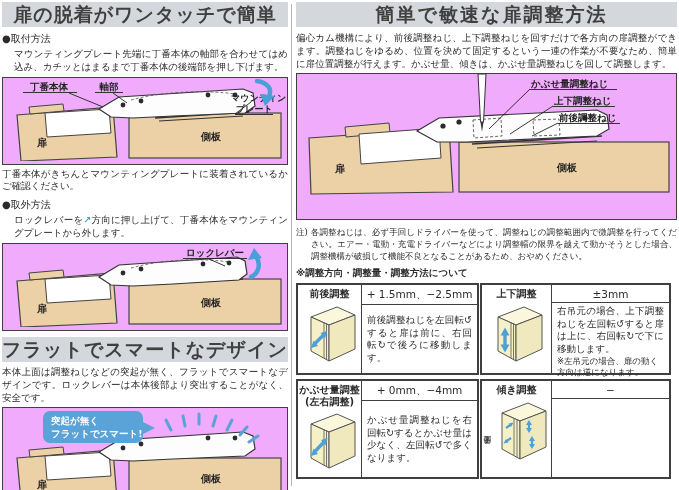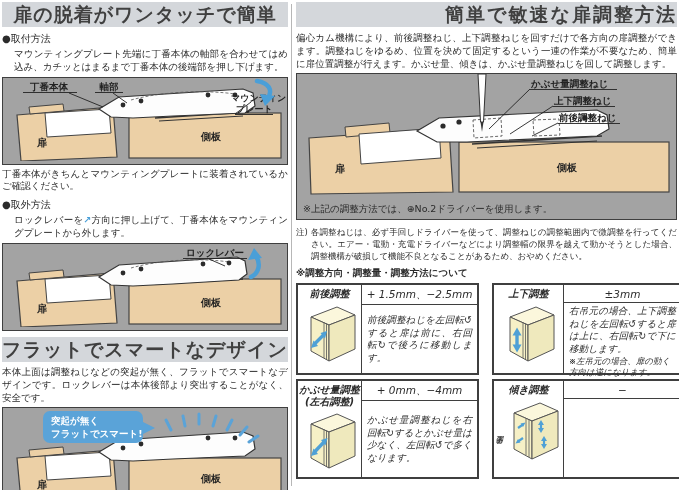--- a/index.html
+++ b/index.html
@@ -4,30 +4,30 @@
 <style>
   html,body{margin:0;padding:0;background:#fff;}
   .page{position:relative;width:679px;height:490px;background:#fff;overflow:hidden;
         font-family:"DejaVu Sans","Liberation Sans",sans-serif;color:#2b2b2b;}
   .col{position:absolute;top:0;}
   .col-left{left:2px;width:286px;}
   .col-right{left:296px;width:381px;}
   .vdiv{position:absolute;left:291px;top:4px;width:1px;height:482px;background:#b7b7b7;}
   .hdr{background:#d4d7db;color:#404040;font-weight:bold;font-size:19px;line-height:25px;
        height:25px;text-align:center;letter-spacing:1px;margin-top:2px;}
-  .hdr.leftalign{text-align:right;padding-left:10px;letter-spacing:2px;}
+  .hdr.leftalign{text-align:center;padding-left:10px;letter-spacing:2px;}
   .subhead{font-weight:normal;font-size:10px;margin:5px 0 1px 0;}
   .body{font-size:9.5px;line-height:1.35;margin:2px 0 3px 0;text-align:justify;}
   .indent{margin-left:12px;}
-  .dbox{border:1.5px solid #3f3f3f;background:#a3a3a3;position:relative;margin:2px 0 3px 0;}
+  .dbox{border:1.5px solid #3f3f3f;background:#f0abfc;position:relative;margin:2px 0 3px 0;}
   .blue-arrow{color:#4a9fd8;font-weight:bold;}
   .drv-note{position:absolute;left:6px;bottom:3px;font-size:9.5px;}
   .caution{font-size:8.5px;line-height:1.4;margin:7px 0 3px 0;padding-left:15px;text-indent:-15px;text-align:justify;}
   .theading{font-weight:bold;font-size:9.5px;margin:4px 0 3px 0;}
-  .adj-grid{display:grid;grid-template-columns:183px 191px;grid-template-rows:92px 100px;gap:4px 13px;font-style:italic;}
+  .adj-grid{display:grid;grid-template-columns:183px 191px;grid-template-rows:92px 100px;gap:4px 1px;}
   .adj-cell{border:2px solid #3f3f3f;display:flex;box-sizing:border-box;}
   .adj-left{width:64px;border-right:1.5px solid #3f3f3f;display:flex;flex-direction:column;
             align-items:center;padding-top:3px;box-sizing:border-box;}
   .adj-left.w70{width:70px;}
   .adj-title{font-size:10px;font-weight:bold;text-align:center;line-height:1.15;}
   .adj-right{flex:1;display:flex;flex-direction:column;min-width:0;}
   .adj-range{font-size:10.5px;text-align:center;border-bottom:1.5px solid #3f3f3f;padding:3px 0 2px 0;}
   .adj-desc-wrap{flex:1;display:flex;flex-direction:column;justify-content:center;padding:2px 5px;}
   .adj-desc{font-size:9.5px;line-height:1.32;text-align:justify;}
   .adj-note{font-size:8.5px;line-height:1.3;margin-top:1px;}
@@ -166,21 +166,20 @@
         <line x1="256" y1="32.5" x2="318" y2="32.5" stroke="#222" stroke-width="0.9"></line>
         <line x1="256" y1="32" x2="213" y2="60" stroke="#222" stroke-width="0.9"></line>
         <line x1="261" y1="49.5" x2="323" y2="49.5" stroke="#222" stroke-width="0.9"></line>
         <line x1="261" y1="49" x2="235" y2="62" stroke="#222" stroke-width="0.9"></line>
         <text x="234" y="13" font-size="9.5" font-weight="bold" fill="#222">かぶせ量調整ねじ</text>
         <text x="257" y="30" font-size="9.5" font-weight="bold" fill="#222">上下調整ねじ</text>
         <text x="262" y="47" font-size="9.5" font-weight="bold" fill="#222">前後調整ねじ</text>
         <text x="38" y="98" font-size="10" font-weight="bold" fill="#222">扉</text>
         <text x="260" y="97" font-size="10" font-weight="bold" fill="#222">側板</text>
       </svg>
-      <div class="drv-note">※上記の調整方法では、⊕No.2ドライバーを使用します。</div>
     </div>
 
     <div class="caution">注) 各調整ねじは、必ず手回しドライバーを使って、調整ねじの調整範囲内で微調整を行ってください。エアー・電動・充電ドライバーなどにより調整幅の限界を越えて動かそうとした場合、調整機構が破損して機能不良となることがあるため、おやめください。</div>
     <div class="theading">※調整方向・調整量・調整方法について</div>
 
     <div class="adj-grid">
 
       <div class="adj-cell">
         <div class="adj-left">
           <div class="adj-title">前後調整</div>

